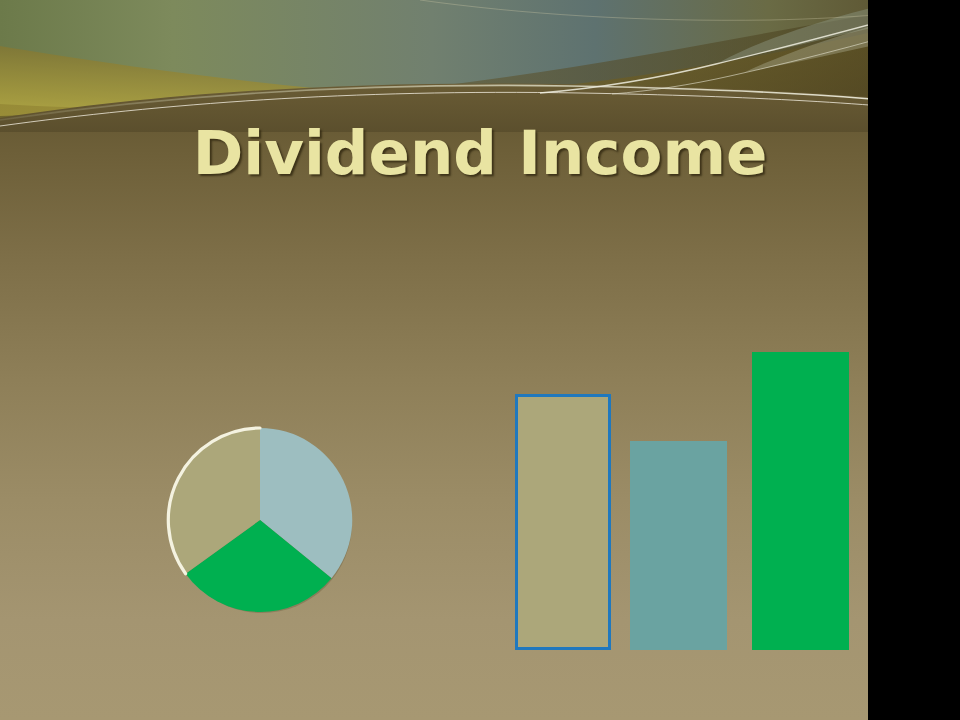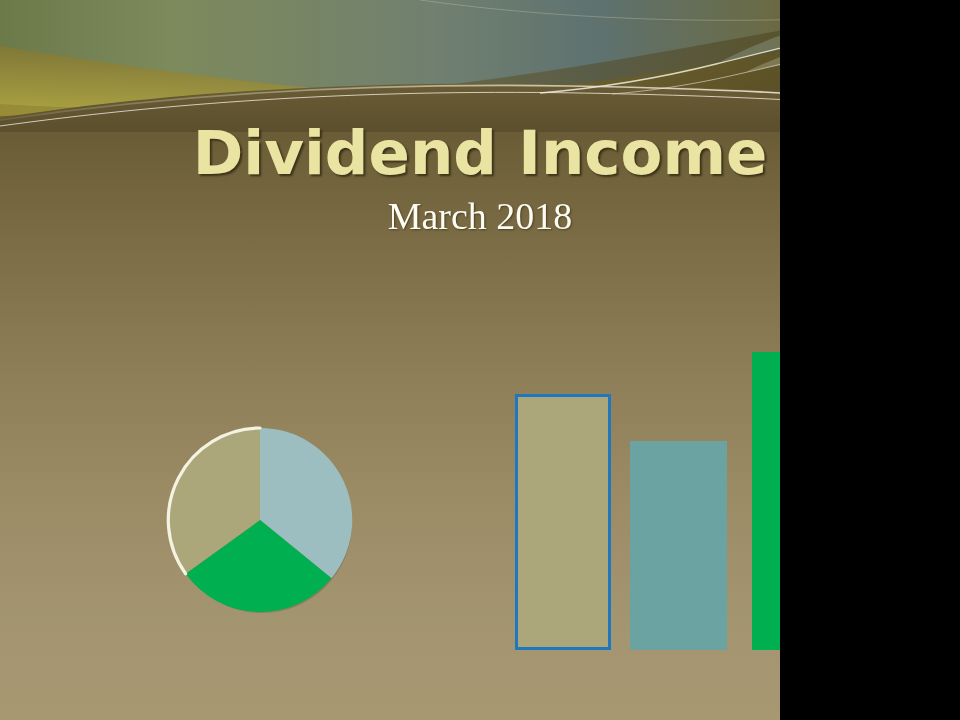--- a/index.html
+++ b/index.html
@@ -3,21 +3,21 @@
 <meta charset="utf-8">
 <title>Dividend Income</title>
 <style>
   html, body {
     margin: 0;
     padding: 0;
     background: #000;
   }
   #slide {
     position: relative;
-    width: 780px;
+    width: 868px;
     height: 720px;
     overflow: hidden;
     font-family: "Liberation Sans", sans-serif;
     
     background: linear-gradient(to bottom,
         #4f4526 0px,
         #5b4f2d 60px,
         #6d5f38 150px,
         #7e6f48 260px,
         #8e7f58 380px,
@@ -148,21 +148,20 @@
       <path d="M0,120 C150,98 340,82 570,86 C745,89 880,98 960,108" fill="none" stroke="url(#gPaleStreak)" stroke-width="1.6"></path>
       <path d="M0,126 C160,104 350,89 580,93 C752,96 884,104 960,114" fill="none" stroke="#efeadc" stroke-width="1" opacity="0.8"></path>
       <path d="M960,0 C880,22 800,44 716,64 C660,78 600,88 540,93" fill="none" stroke="#f0efe0" stroke-width="1.3" opacity="0.85"></path>
       <path d="M960,16 C890,36 812,58 730,76 C690,85 650,91 612,94" fill="none" stroke="#e6e5d2" stroke-width="1" opacity="0.6"></path>
       <path d="M420,0 C520,14 640,22 770,20 C860,18 920,12 960,4" fill="none" stroke="#cfc9a6" stroke-width="1" opacity="0.35"></path>
     </svg>
   </div>
 
   <div id="title-block">
     <span id="slide-title">Dividend Income</span>
-    <span id="slide-subtitle">March 2018</span>
   </div>
 
   <div id="pie-chart">
     <svg width="184" height="184" viewBox="0 0 184 184" xmlns="http://www.w3.org/2000/svg">
 
       <ellipse cx="94" cy="95" rx="90" ry="90" fill="rgba(60,48,24,0.22)"></ellipse>
 
       <path id="pie-slice-0" d="M 92 92 L 92 0 A 92 92 0 0 1 163.5 150.2 Z" fill="#9DBEC0"></path>
 
       <path id="pie-slice-1" d="M 92 92 L 163.5 150.2 A 92 92 0 0 1 17.6 145.7 Z" fill="#00B050"></path>

